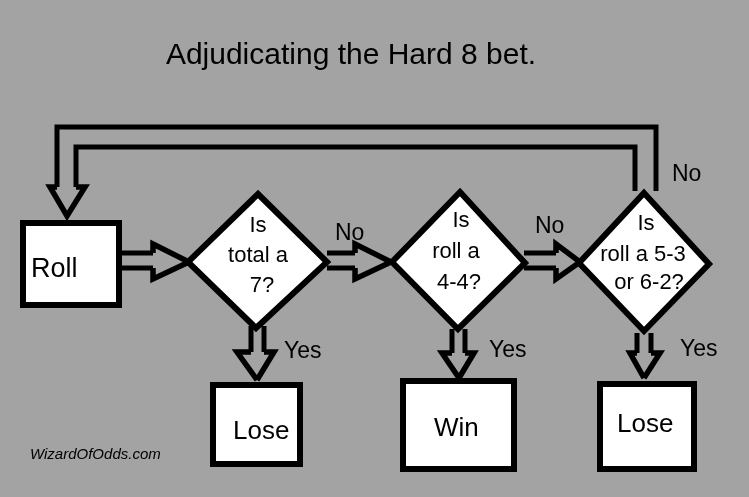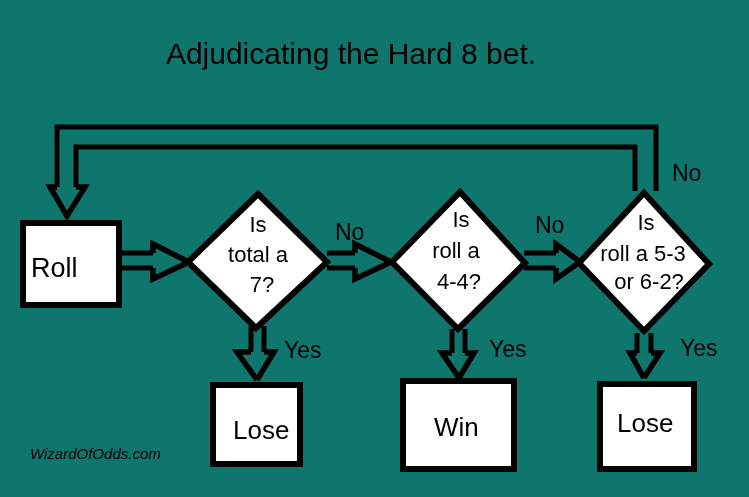--- a/index.html
+++ b/index.html
@@ -1,19 +1,19 @@
 <!DOCTYPE html>
 <html><head>
 <meta charset="utf-8">
 <style>
   html,body{margin:0;padding:0;background:#ffffff;}
   .stage{
     position:relative;
     width:749px;height:497px;
-    background:#0f766e;
+    background:#a3a3a3;
     font-family:"Liberation Sans",sans-serif;
     overflow:hidden;
   }
   svg{display:block;}
   .shape{stroke:#000000;fill:#ffffff;}
   .box{stroke-width:6;}
   .diamond{stroke-width:6;stroke-linejoin:miter;}
   .arrow{stroke:#000000;fill:none;stroke-width:5;}
   .arrowhead{stroke:#000000;fill:none;stroke-width:5.5;stroke-linejoin:miter;}
   .node-label{font-size:26px;fill:#000000;}

